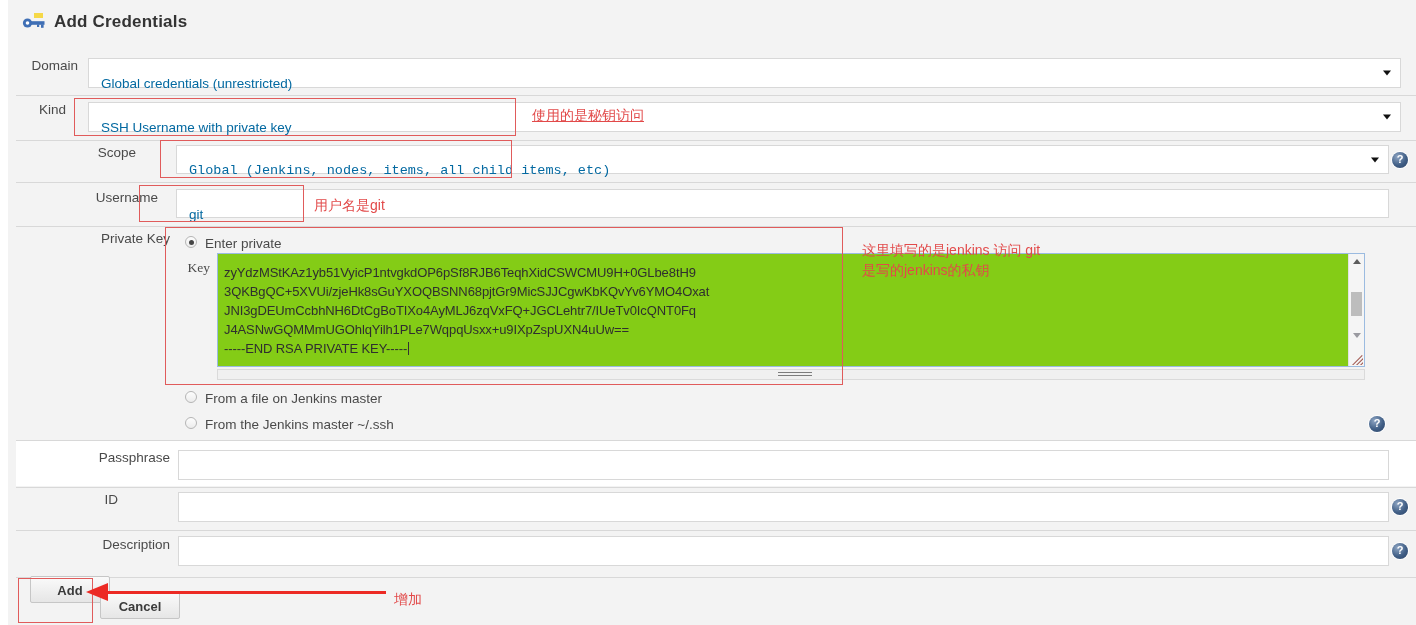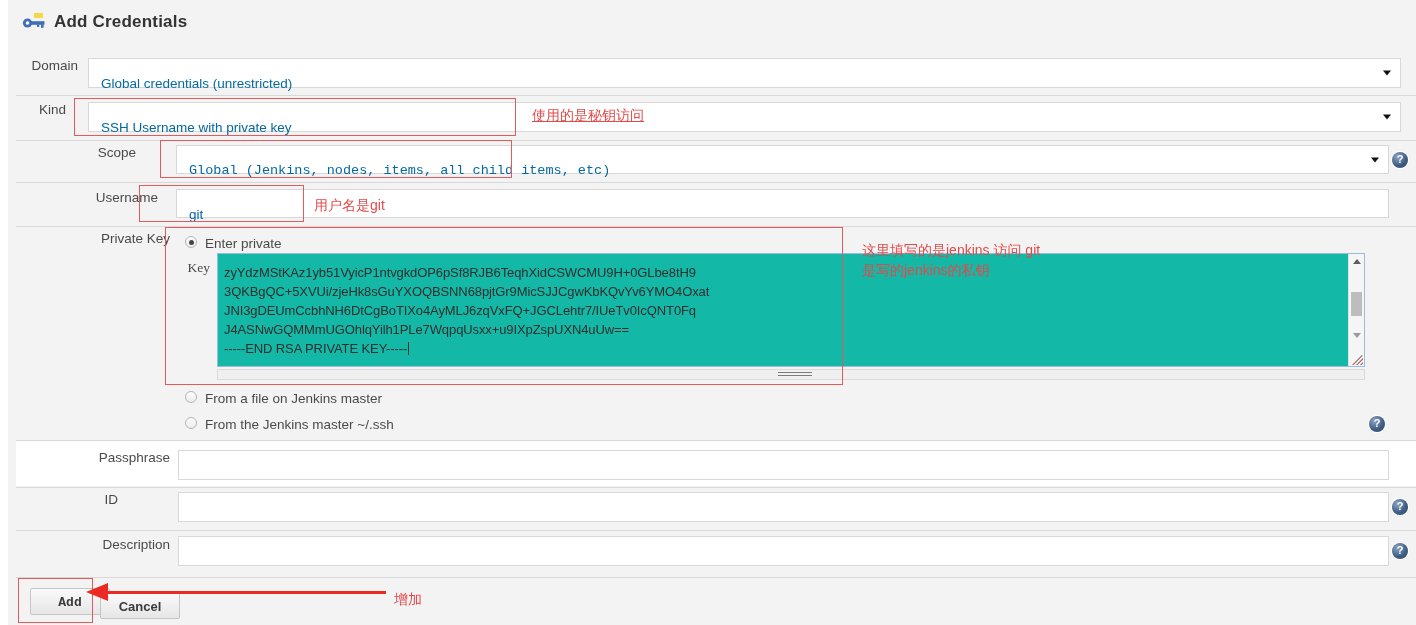--- a/index.html
+++ b/index.html
@@ -112,21 +112,21 @@
   .radio-label {
     position: absolute;
     font-size: 13.5px;
     color: #4a4a4a;
   }
 
   
   .ta-wrap {
     position: absolute;
     border: 1px solid #9bbbe0;
-    background: #14b8a6;
+    background: #84cc16;
     box-sizing: border-box;
   }
   .ta-lines {
     position: absolute;
     left: 6px; top: 2px;
     right: 20px;
     overflow: hidden;
   }
   .ta-lines div {
     font-family: "Liberation Sans", sans-serif;
@@ -382,21 +382,21 @@
 
   <div class="hr" style="top:530px;"></div>
   <div class="lbl" style="left:0;top:537px;width:162px;">Description</div>
   <div class="field" style="left:170px;top:536px;width:1211px;height:30px;">
     <span class="val"></span>
   </div>
   <div class="help" style="left:1384px;top:543px;"></div>
 
   <div class="hr" style="top:577px;"></div>
 
-  <div class="btn" style="left:22px;top:588px;width:80px;height:27px;font-family:Liberation Mono, monospace;">
+  <div class="btn" style="left:22px;top:576px;width:80px;height:27px;">
     <span>Add</span>
   </div>
   <div class="btn" style="left:92px;top:592px;width:80px;height:27px;">
     <span>Cancel</span>
   </div>
 
   <div class="redbox" style="left:10px;top:578px;width:75px;height:45px;"></div>
 
   <div class="arrow-line" style="left:100px;top:591px;width:278px;"></div>
   <div class="arrow-head" style="left:78px;top:583px;"></div>

